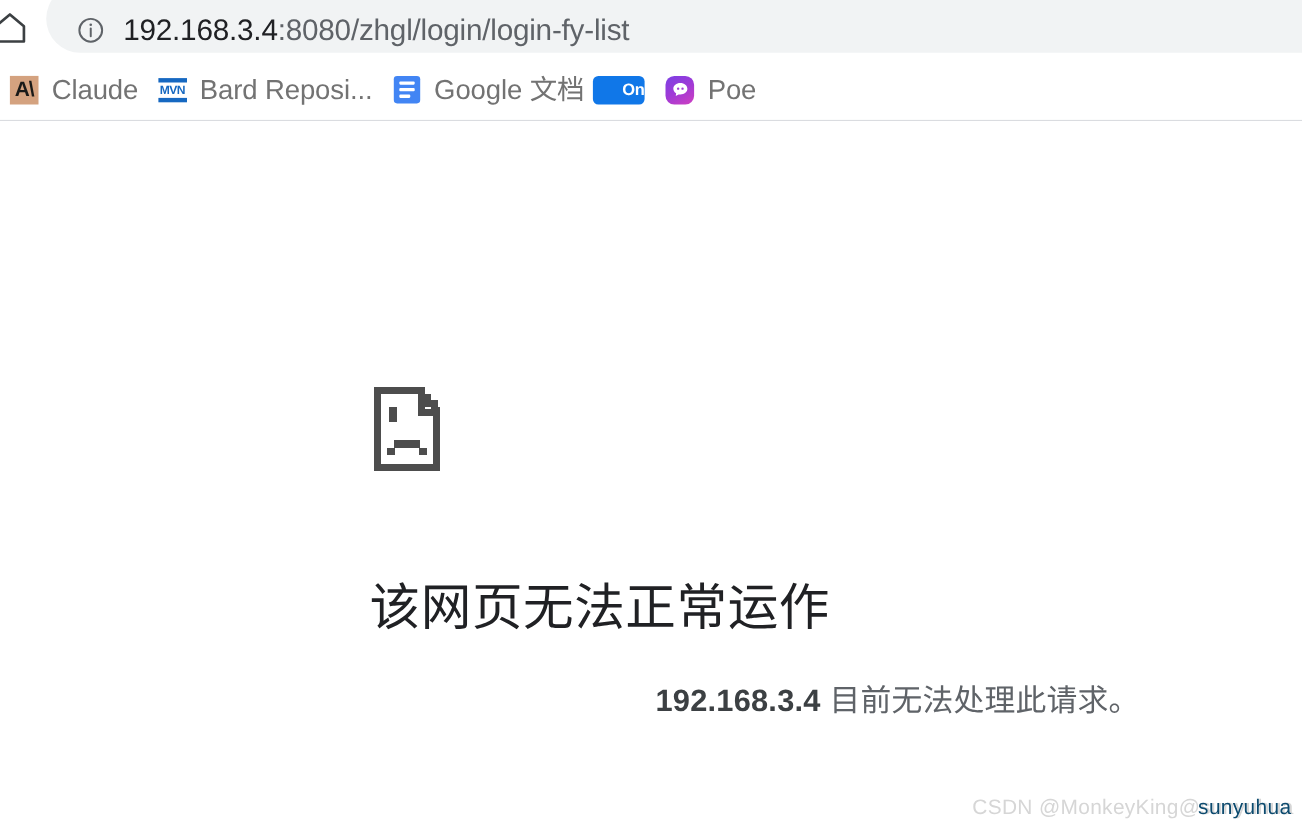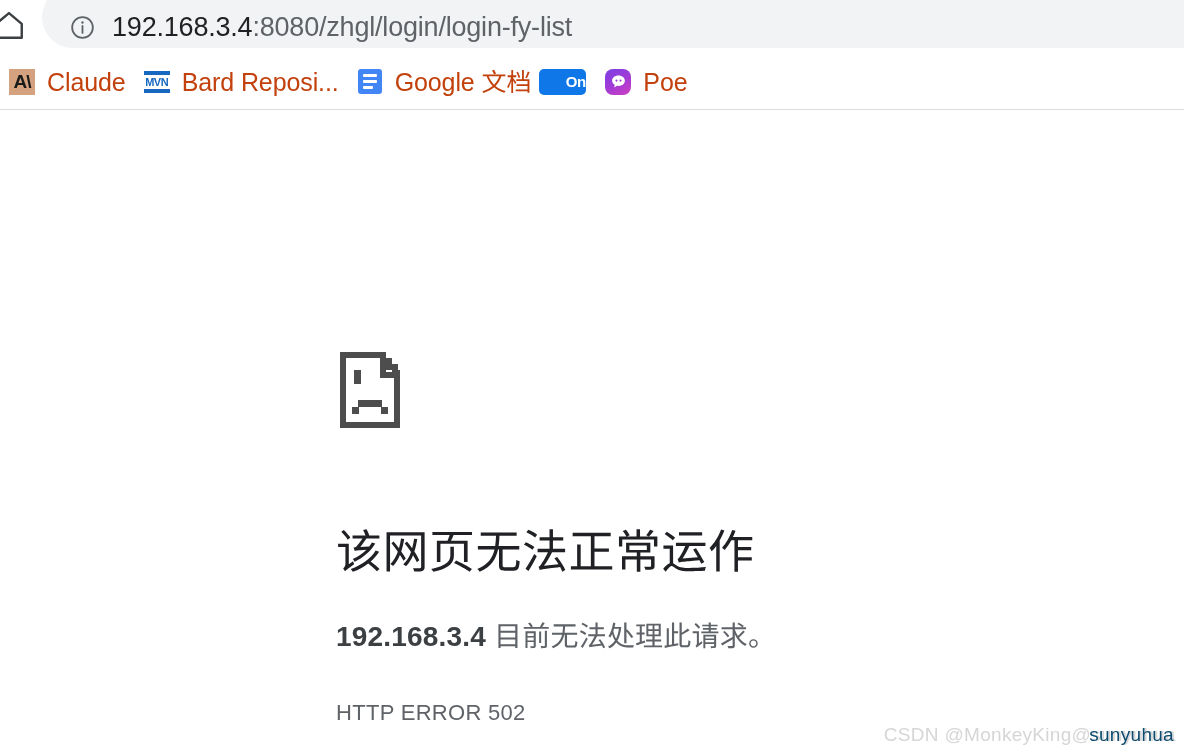--- a/index.html
+++ b/index.html
@@ -112,21 +112,21 @@
     width: 26px;
     height: 26px;
     flex: 0 0 auto;
     display: flex;
     align-items: center;
     justify-content: center;
     margin-right: 12px;
   }
   .bm-label {
     font-size: 25px;
-    color: #c2410c;
+    color: #737373;
     line-height: 30px;
     letter-spacing: -0.1px;
   }
 
   
   .ic-claude {
     width: 26px; height: 26px;
     background: #d4a27f;
     display: flex; align-items: center; justify-content: center;
     font-size: 19px; font-weight: bold; color: #1a1a18;
@@ -211,20 +211,21 @@
     margin: 0 0 34px 0;
     letter-spacing: 0.5px;
     font-family: "Liberation Sans", "DejaVu Sans", sans-serif;
   }
   .error-subtitle {
     font-size: 28px;
     color: #5f6368;
     line-height: 1.5;
     margin: 0 0 40px 0;
     letter-spacing: 0.2px;
+    text-align: right;
   }
   .error-subtitle .ip {
     color: #3c4043;
     font-weight: bold;
   }
   .error-code {
     font-size: 22px;
     color: #5f6368;
     letter-spacing: 0.3px;
     line-height: 1.4;
@@ -365,20 +366,19 @@
         <rect x="22" y="52" width="24" height="7" fill="#4d4d4d"></rect>
         <rect x="16" y="59" width="7" height="7" fill="#4d4d4d"></rect>
         <rect x="45" y="59" width="7" height="7" fill="#4d4d4d"></rect>
       </svg>
     </div>
 
     <h1 class="error-title">该网页无法正常运作</h1>
 
     <p class="error-subtitle"><span class="ip">192.168.3.4</span><span> 目前无法处理此请求。</span></p>
 
-    <p class="error-code">HTTP ERROR 502</p>
   </div>
 
   <div class="watermark">
     <span class="wm-text">CSDN @MonkeyKing@sunyuhua</span>
     <span class="wm-text overlay">sunyuhua</span>
   </div>
 </div>
 
 </body></html>

